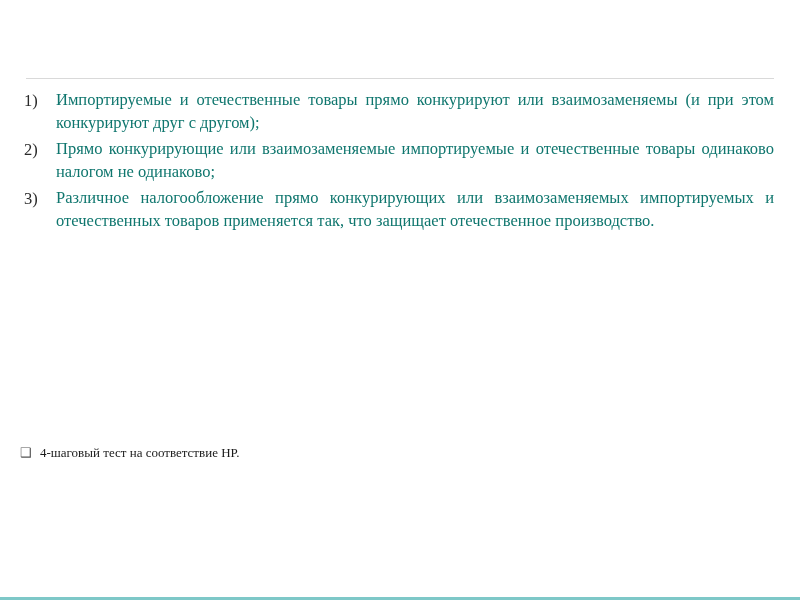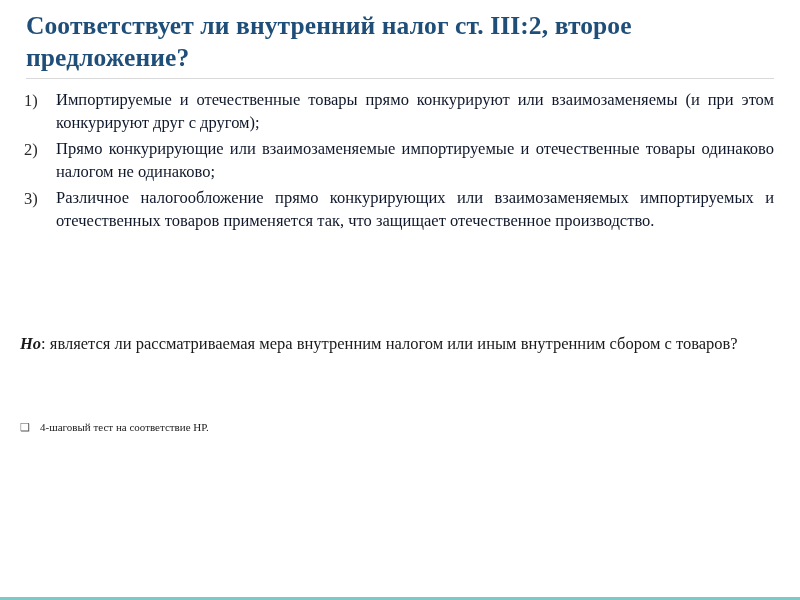--- a/index.html
+++ b/index.html
@@ -59,21 +59,21 @@
     color: #2a2a2a;
     line-height: 1.42;
     padding-top: 1px;
     text-align: left;
     padding-left: 4px;
     box-sizing: border-box;
   }
   .item-text {
     flex: 1 1 auto;
     font-size: 16.5px;
-    color: #0f172a;
+    color: #0f766e;
     line-height: 1.42;
     text-align: justify;
     text-justify: inter-word;
     padding-right: 6px;
   }
   .note {
     position: absolute;
     left: 20px;
     top: 332px;
     width: 760px;
@@ -85,23 +85,23 @@
     padding-right: 6px;
     box-sizing: border-box;
   }
   .note .em {
     font-weight: bold;
     font-style: italic;
   }
   .footer-line {
     position: absolute;
     left: 20px;
-    top: 420px;
+    top: 444px;
     width: 760px;
-    font-size: 11px;
+    font-size: 13px;
     color: #1a1a1a;
     line-height: 1.42;
   }
   .footer-line .bullet-glyph {
     display: inline-block;
     width: 20px;
     color: #555;
   }
   .bottom-bar {
     position: absolute;
@@ -110,21 +110,20 @@
     width: 800px;
     height: 3px;
     background: #7ec8c8;
   }
 </style>
 </head>
 <body>
 
 <div class="slide">
 
-  <div class="title">Соответствует ли внутренний налог ст. III:2, второе предложение?</div>
   <div class="title-rule"></div>
 
   <div class="list">
 
     <div class="list-item">
       <div class="marker">1)</div>
       <div class="item-text">Импортируемые и отечественные товары прямо конкурируют или взаимозаменяемы (и при этом конкурируют друг с другом);</div>
     </div>
 
     <div class="list-item">
@@ -132,23 +131,20 @@
       <div class="item-text">Прямо конкурирующие или взаимозаменяемые импортируемые и отечественные товары одинаково налогом не одинаково;</div>
     </div>
 
     <div class="list-item">
       <div class="marker">3)</div>
       <div class="item-text">Различное налогообложение прямо конкурирующих или взаимозаменяемых импортируемых и отечественных товаров применяется так, что защищает отечественное производство.</div>
     </div>
 
   </div>
 
-  <div class="note">
-    <span class="em">Но</span><span>: является ли рассматриваемая мера внутренним налогом или иным внутренним сбором с товаров?</span>
-  </div>
 
   <div class="footer-line">
     <span class="bullet-glyph">❑</span><span>4-шаговый тест на соответствие НР.</span>
   </div>
 
   <div class="bottom-bar"></div>
 
 </div>
 
 </body></html>

